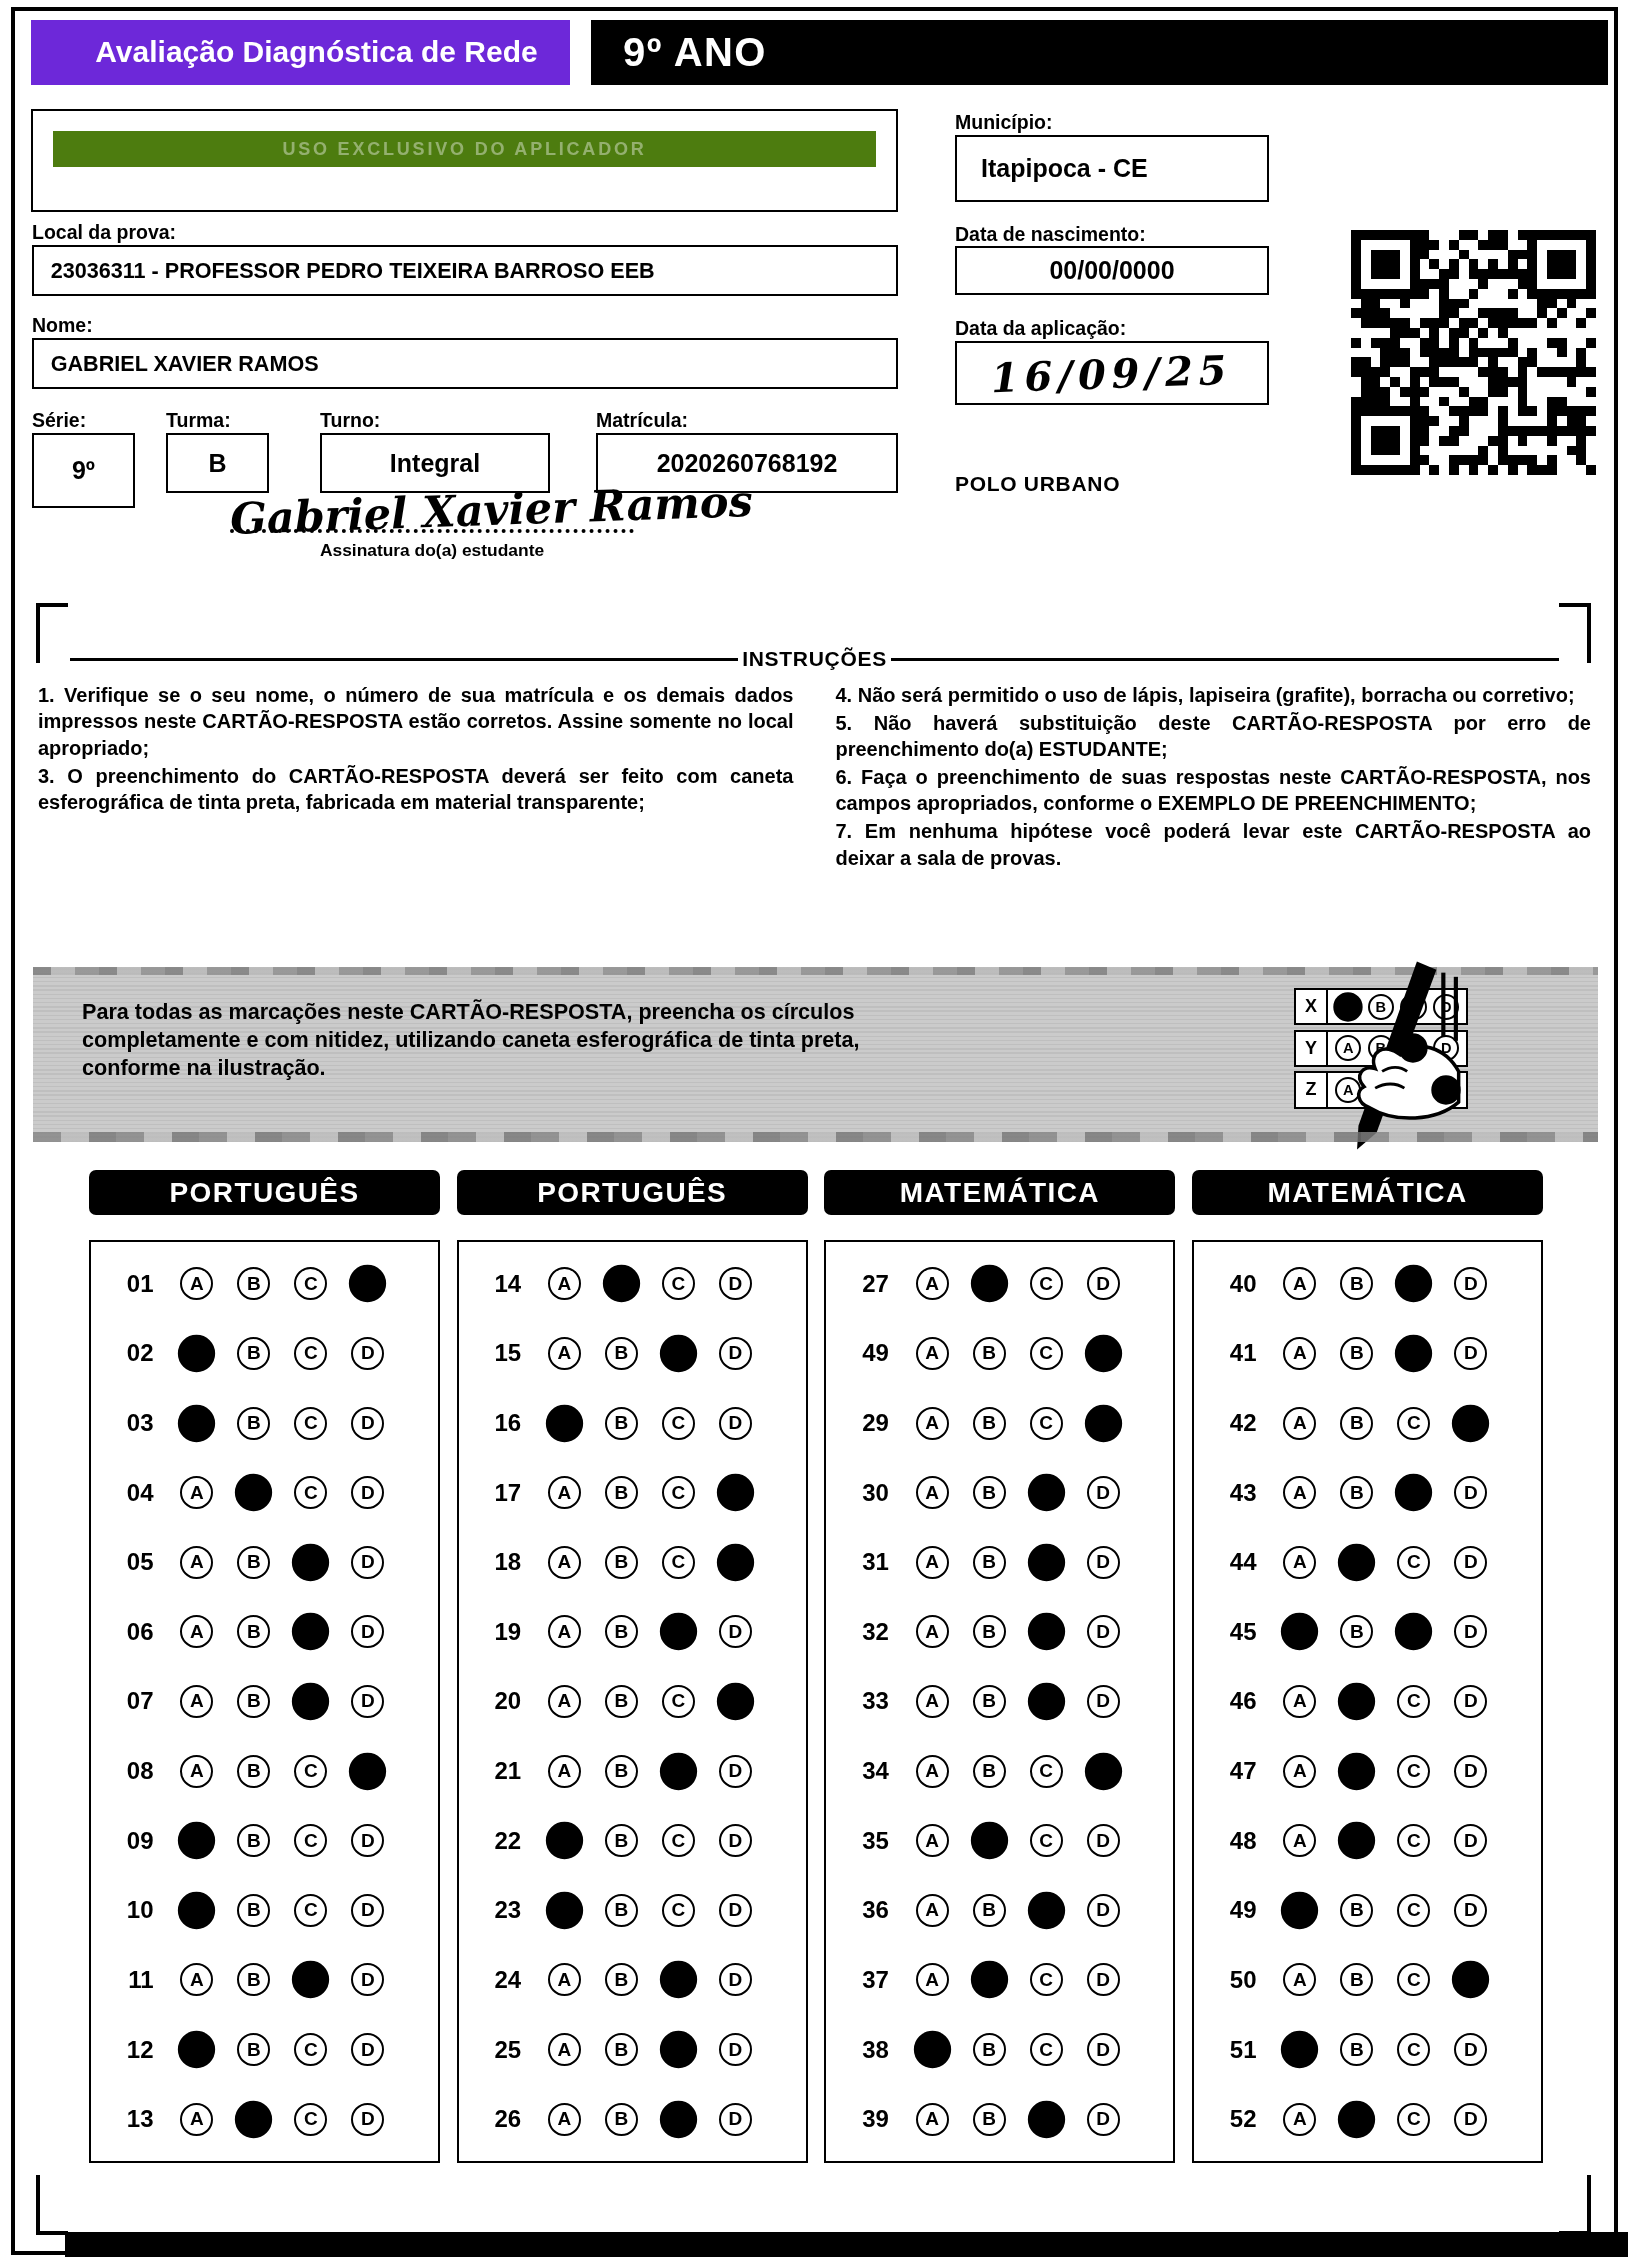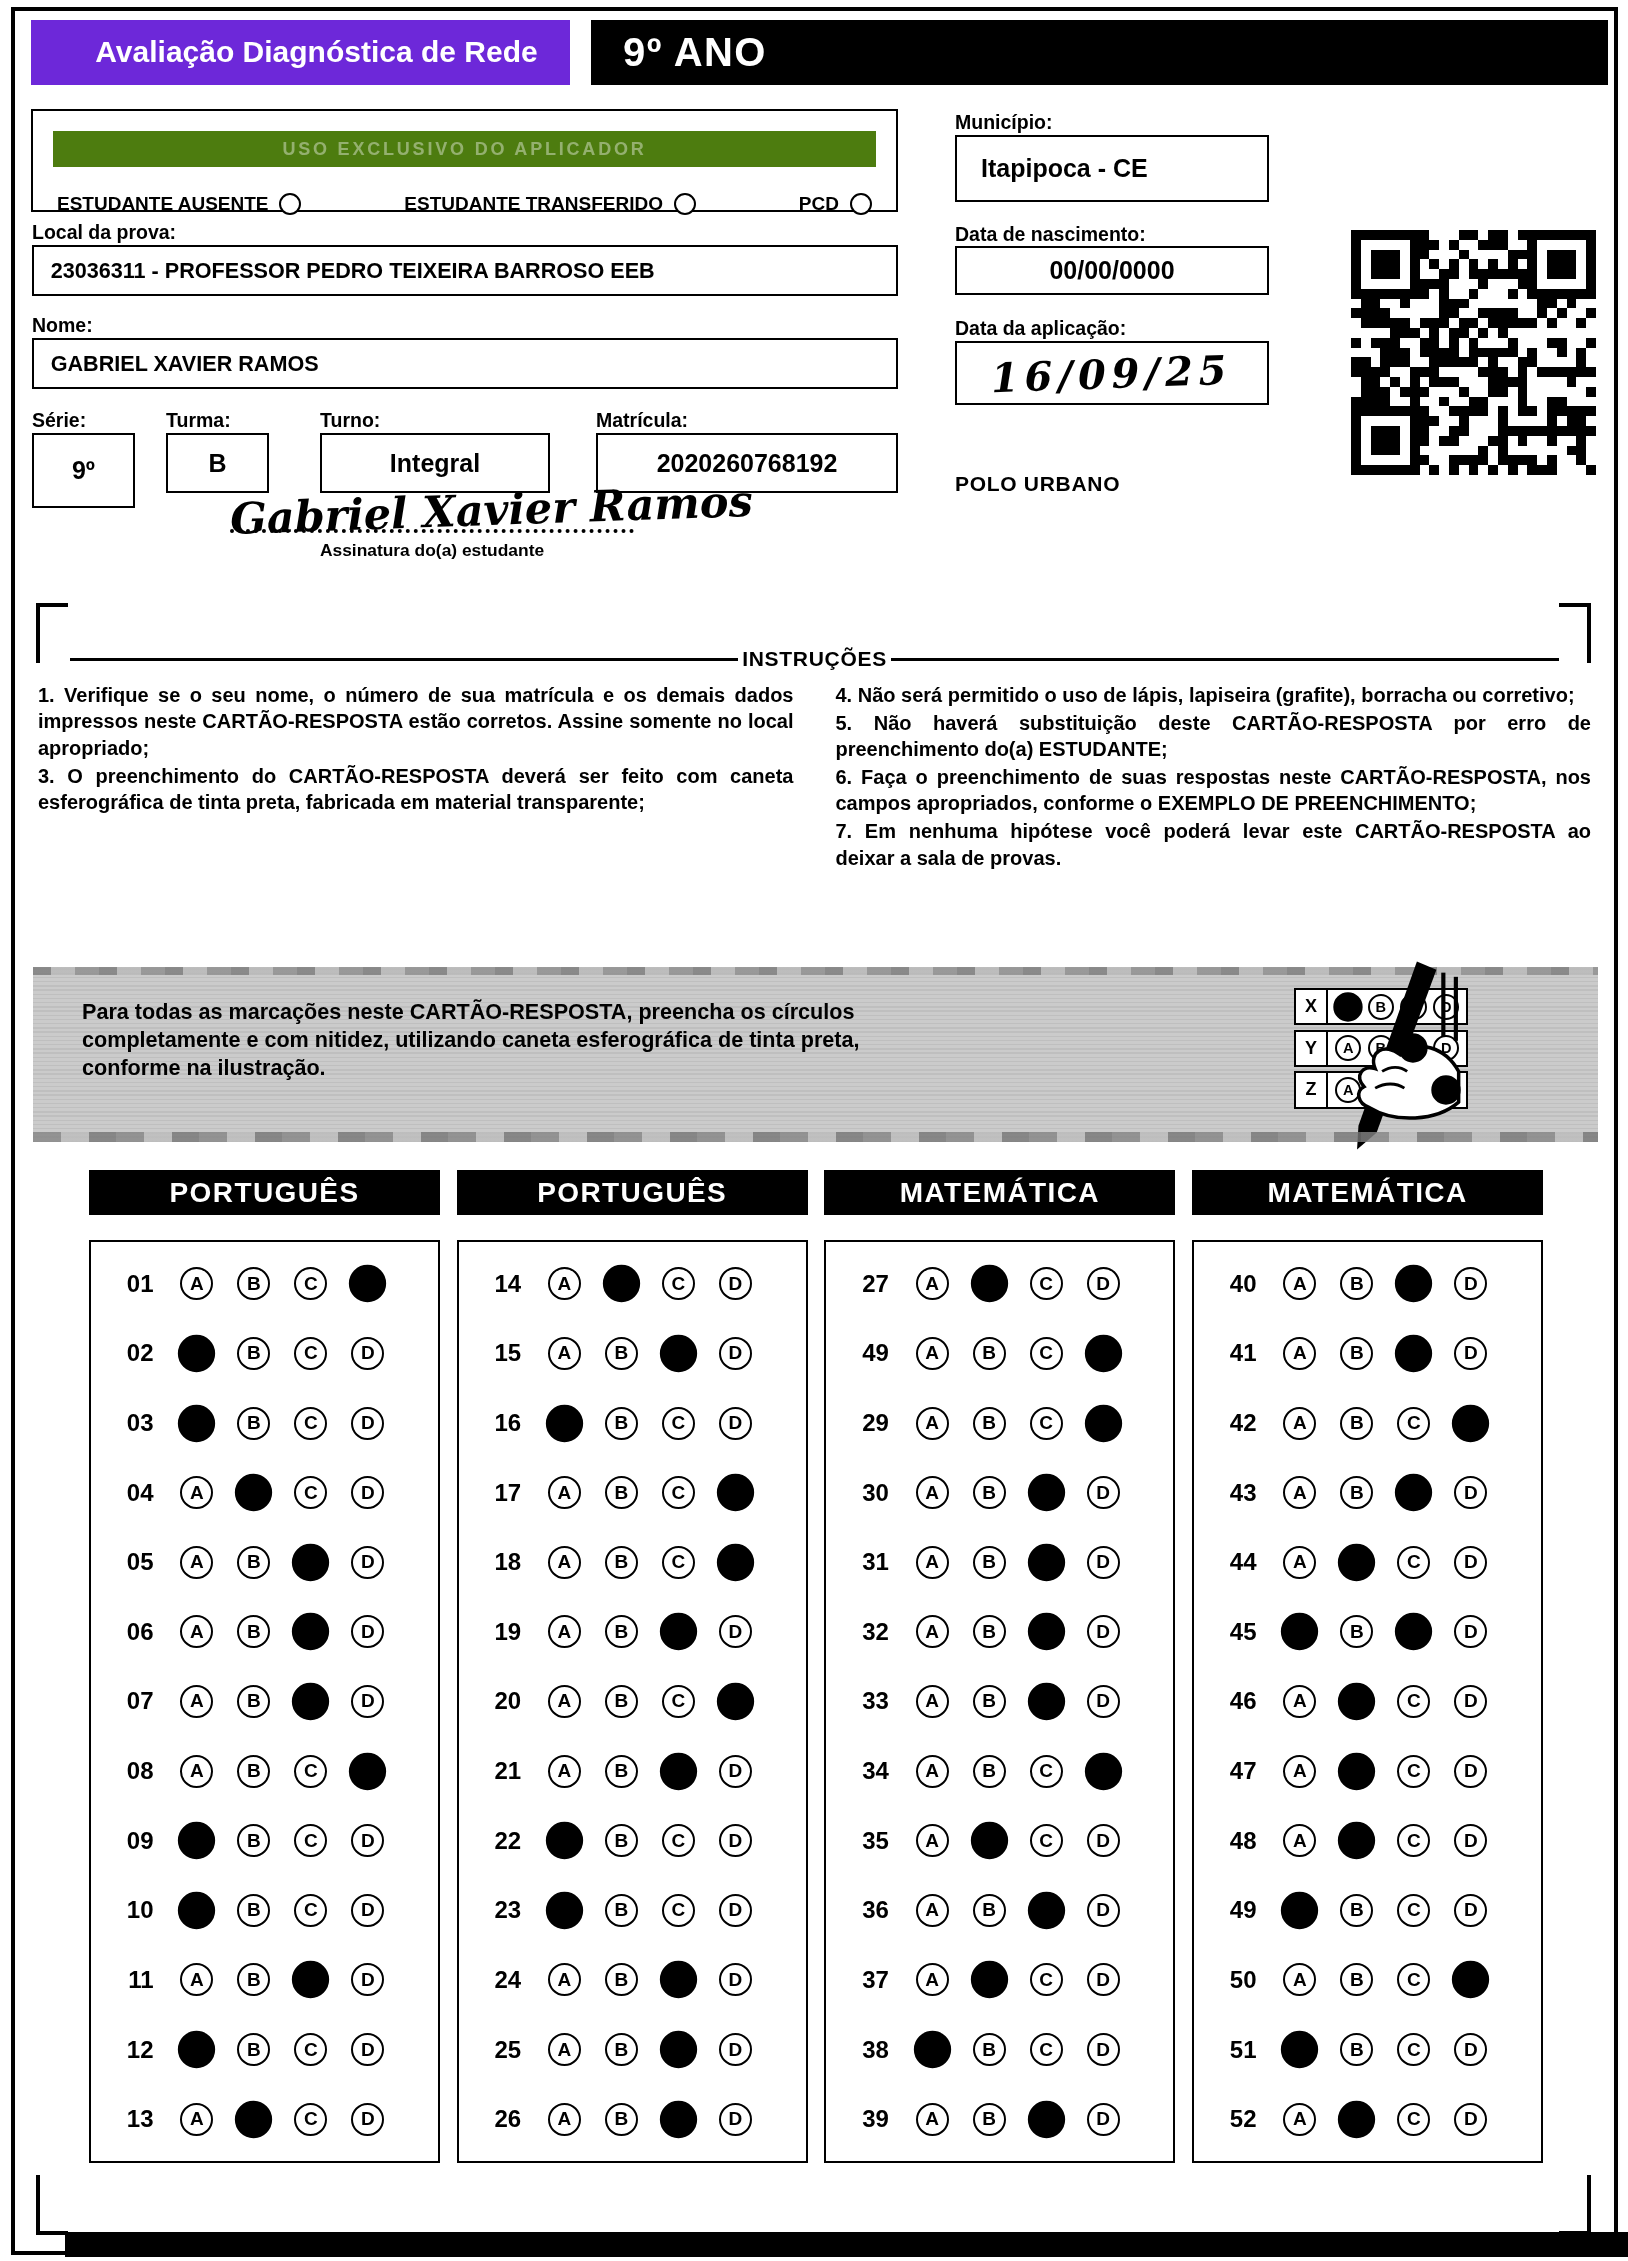--- a/index.html
+++ b/index.html
@@ -68,21 +68,21 @@
   .ex-legend { position:absolute; left:1010px; top:33px; font-size:17.4px; font-weight:bold; line-height:1.62; }
   .ex-grid { position:absolute; left:1261px; top:21px; }
   .ex-row { display:flex; align-items:stretch; border:2.1px solid #000; background:#fff; margin-bottom:4.2px; width:max-content; }
   .ex-label { width:32px; display:flex; align-items:center; justify-content:center; font-size:18px; font-weight:bold; border-right:2.1px solid #000; }
   .ex-bubbles { display:flex; gap:6.3px; padding:3.5px 7px; align-items:center; }
   .ex-hand { position:absolute; right:1.4px; top:-28px; width:167px; height:209px; }
 
   
   .answers { position:absolute; left:89px; top:1170px; display:flex; gap:16.7px; }
   .ans-col { width:351px; }
-  .ans-hdr { height:45px; background:#000; color:#fff; display:flex; align-items:center; justify-content:center; font-size:28px; font-weight:bold; letter-spacing:1.4px; }
+  .ans-hdr { height:45px; background:#000; color:#fff; display:flex; align-items:center; justify-content:center; font-size:28px; font-weight:bold; letter-spacing:1.4px;border-radius:7px; }
   .ans-box { margin-top:25px; border:2.8px solid #000; height:923px; display:flex; flex-direction:column; padding:7px 0; }
   .q-row { flex:1; display:flex; align-items:center; padding-left:19.5px; }
   .q-num { width:43px; text-align:right; font-size:24px; font-weight:bold; margin-right:2.8px; }
   .bubble { width:33px; height:33px; border:2.8px solid #000; border-radius:50%; margin-left:24px;
             display:inline-flex; align-items:center; justify-content:center; font-size:19px; font-weight:bold; background:#fff; flex:none; }
   .q-row .bubble:first-of-type { margin-left:9.7px; }
   .bubble.filled { background:#000; border-color:#000; transform:scale(1.13); }
   .bubble.mini { width:26.4px; height:26.4px; border-width:2.1px; font-size:14.6px; margin-left:0; }
 
   
@@ -94,34 +94,20 @@
 <div class="page">
   <div class="frame"></div>
 
   <div class="header-row">
     <div class="hdr-sub">Avaliação Diagnóstica de Rede</div>
     <div class="hdr-grade">9º ANO</div>
   </div>
 
   <div class="aplicador">
     <div class="aplicador-bar">USO EXCLUSIVO DO APLICADOR</div>
-    <div class="cb-row">
-        <div class="cb-item">
-          <span class="cb-label">ESTUDANTE AUSENTE</span>
-          <span class="cb-circle"></span>
-        </div>
-        <div class="cb-item">
-          <span class="cb-label">ESTUDANTE TRANSFERIDO</span>
-          <span class="cb-circle"></span>
-        </div>
-        <div class="cb-item">
-          <span class="cb-label">PCD</span>
-          <span class="cb-circle"></span>
-        </div>
-      </div>
   </div>
 
   <div class="lbl" style="left:32px; top:221px;">Local da prova:</div>
   <div class="fbox" style="left:32px; top:245px; width:866px; height:51px;">
     <span class="fval">23036311 - PROFESSOR PEDRO TEIXEIRA BARROSO EEB</span>
   </div>
 
   <div class="lbl" style="left:32px; top:314px;">Nome:</div>
   <div class="fbox" style="left:32px; top:338px; width:866px; height:51px;">
     <span class="fval">GABRIEL XAVIER RAMOS</span>

